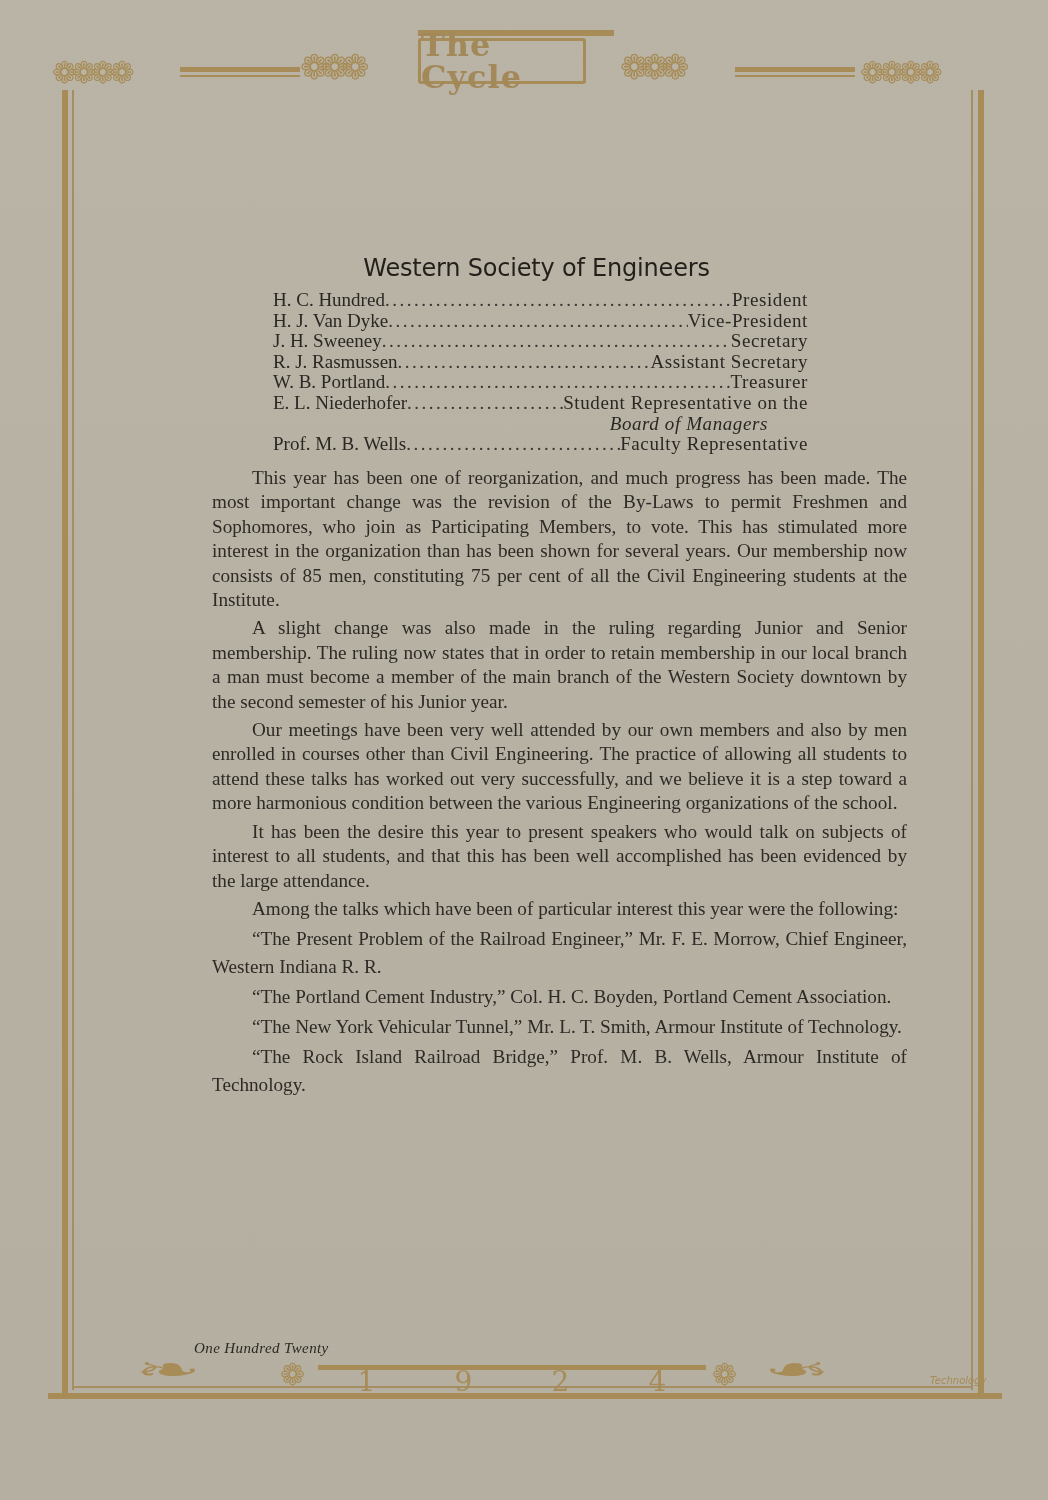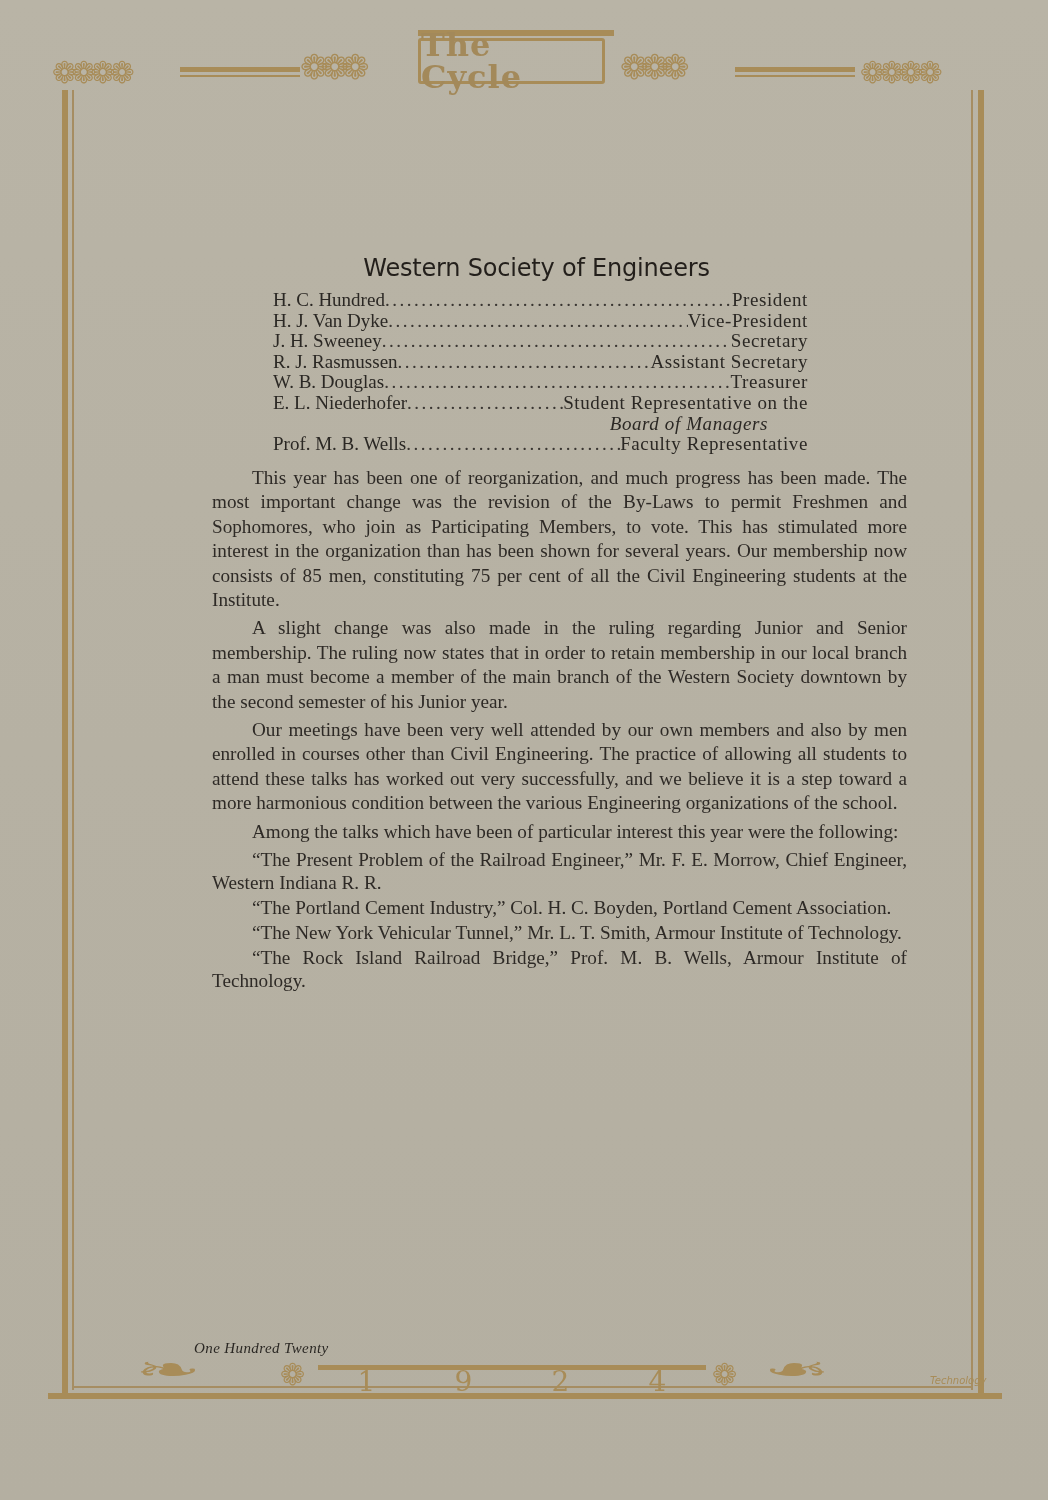--- a/index.html
+++ b/index.html
@@ -16,21 +16,21 @@
       background: linear-gradient(180deg, #b9b4a6 0%, #b6b1a3 50%, #b4afa1 100%);
     }
     
     .frame-line { position: absolute; background: #a88c58; }
     .frame-line.thin { background: #a68d62; }
 
     .top-band-bar { position: absolute; height: 5px; background: #a88c58; }
     .top-band-bar.lower { height: 2px; }
 
     .cartouche {
-      position: absolute; left: 418px; top: 38px; width: 187px; height: 46px;
+      position: absolute; left: 418px; top: 38px; width: 168px; height: 46px;
       border: 3px solid #a88c58; border-radius: 3px;
       box-sizing: border-box;
       display: flex; align-items: center; justify-content: flex-start;
     }
     .cartouche-top {
       position: absolute; left: 418px; top: 30px; width: 196px; height: 6px;
       background: #a88c58;
     }
     .cartouche-title {
       font-family: "DejaVu Serif", serif;
@@ -75,21 +75,21 @@
     .officer-role { flex: 0 0 auto; letter-spacing: 0.6px; }
     .officer-cont { text-align: right; font-style: italic; padding-right: 40px; letter-spacing: 0.6px; }
 
     .body-text {
       position: absolute; left: 212px; top: 466px; width: 695px;
       font-size: 19.2px; line-height: 24.4px; text-align: justify;
       color: #2e2a26;
     }
     .body-text p { margin: 0 0 4px 0; text-indent: 40px; }
     .talks { margin-top: 4px; }
-    .talks p { margin: 0 0 2px 0; line-height: 23px; }
+    .talks p { margin: 0 0 2px 0; line-height: 28px; }
 
     .folio {
       position: absolute; left: 194px; top: 1340px;
       font-size: 15px; font-style: italic; color: #2b2824; letter-spacing: 0.4px;
     }
   </style>
 </head>
 <body>
 
 <div class="page">
@@ -133,41 +133,42 @@
       <span class="officer-name">J. H. Sweeney</span>
       <span class="officer-dots"></span>
       <span class="officer-role">Secretary</span>
     </div>
     <div class="officer-row">
       <span class="officer-name">R. J. Rasmussen</span>
       <span class="officer-dots"></span>
       <span class="officer-role">Assistant Secretary</span>
     </div>
     <div class="officer-row">
-      <span class="officer-name">W. B. Douglas</span>
+      <span class="officer-name">W. B. Portland</span>
       <span class="officer-dots"></span>
       <span class="officer-role">Treasurer</span>
     </div>
     <div class="officer-row">
       <span class="officer-name">E. L. Niederhofer</span>
       <span class="officer-dots"></span>
       <span class="officer-role">Student Representative on the</span>
     </div>
     <div class="officer-cont">Board of Managers</div>
     <div class="officer-row">
       <span class="officer-name">Prof. M. B. Wells</span>
       <span class="officer-dots"></span>
       <span class="officer-role">Faculty Representative</span>
     </div>
   </div>
 
   <div class="body-text">
     <p>This year has been one of reorganization, and much progress has been made. The most important change was the revision of the By-Laws to permit Freshmen and Sophomores, who join as Participating Members, to vote. This has stimulated more interest in the organization than has been shown for several years. Our membership now consists of 85 men, constituting 75 per cent of all the Civil Engineering students at the Institute.</p>
     <p>A slight change was also made in the ruling regarding Junior and Senior membership. The ruling now states that in order to retain membership in our local branch a man must become a member of the main branch of the Western Society downtown by the second semester of his Junior year.</p>
     <p>Our meetings have been very well attended by our own members and also by men enrolled in courses other than Civil Engineering. The practice of allowing all students to attend these talks has worked out very successfully, and we believe it is a step toward a more harmonious condition between the various Engineering organizations of the school.</p>
+    <p>It has been the desire this year to present speakers who would talk on subjects of interest to all students, and that this has been well accomplished has been evidenced by the large attendance.</p>
     <p>Among the talks which have been of particular interest this year were the following:</p>
     <div class="talks">
       <p>“The Present Problem of the Railroad Engineer,” Mr. F. E. Morrow, Chief Engineer, Western Indiana R. R.</p>
       <p>“The Portland Cement Industry,” Col. H. C. Boyden, Portland Cement Association.</p>
       <p>“The New York Vehicular Tunnel,” Mr. L. T. Smith, Armour Institute of Technology.</p>
       <p>“The Rock Island Railroad Bridge,” Prof. M. B. Wells, Armour Institute of Technology.</p>
     </div>
   </div>
 
   <div class="folio">One Hundred Twenty</div>

